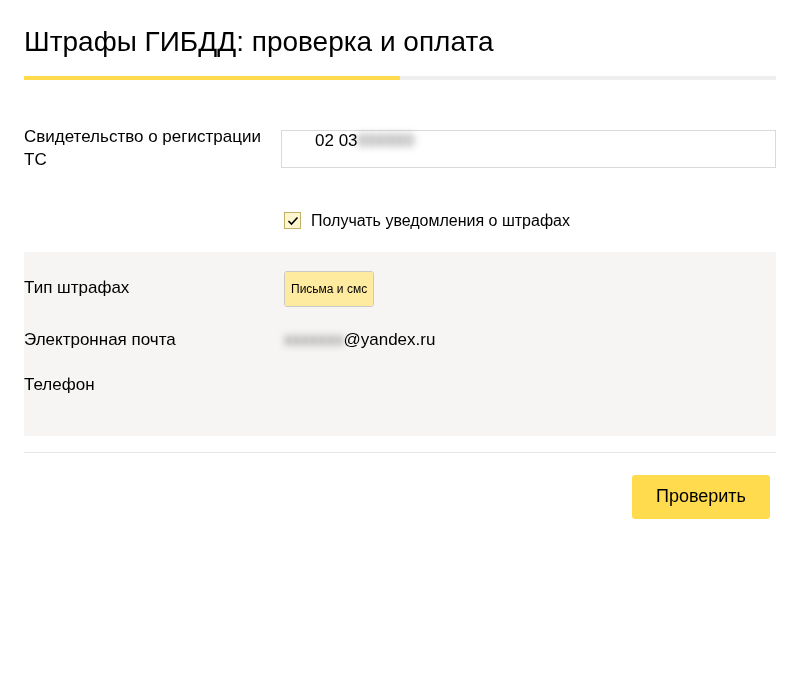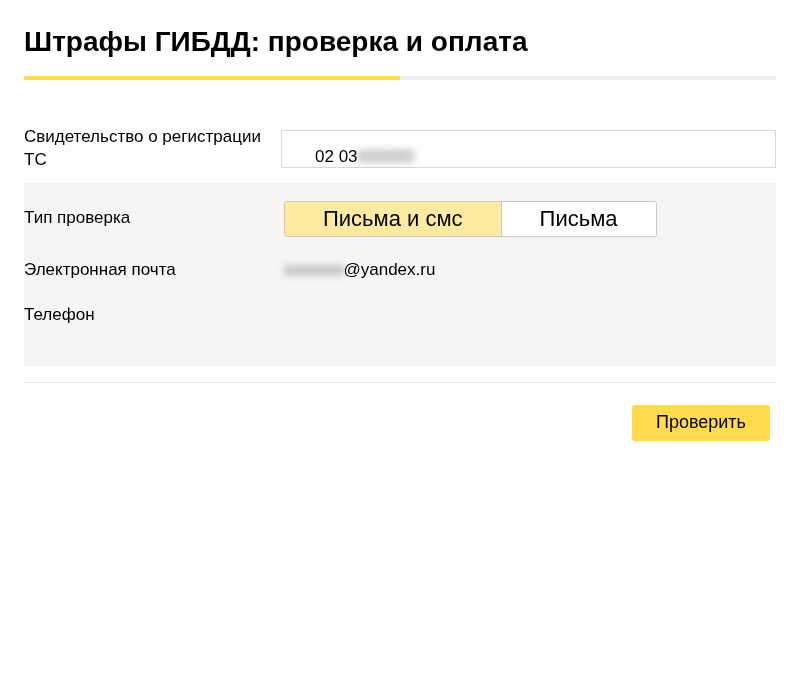--- a/index.html
+++ b/index.html
@@ -10,21 +10,21 @@
     background: #fff;
     width: 800px;
     height: 678px;
     overflow: hidden;
   }
   .page {
     padding: 26px 24px 0 24px;
   }
   h1 {
     font-size: 28px;
-    font-weight: 700;
+    font-weight: 400;
     margin-bottom: 18px;
     letter-spacing: 0;
   }
   .progress {
     height: 4px;
     background: #eee;
     position: relative;
     margin-bottom: 36px;
   }
   .progress-fill {
@@ -101,22 +101,22 @@
     display: inline-flex;
     border: 1px solid #c9c9c9;
     border-radius: 3px;
     overflow: hidden;
     height: 36px;
   }
   .toggle-option {
     display: flex;
     align-items: center;
     justify-content: center;
-    padding: 0 38px;
-    font-size: 22px;
+    padding: 0 6px;
+    font-size: 12px;
     cursor: pointer;
     background: #fff;
   }
   .toggle-option.active {
     background: #ffeba0;
   }
   .toggle-option:not(:last-child) {
     border-right: 1px solid #c9c9c9;
   }
   .static-value {
@@ -129,21 +129,21 @@
   }
   .actions {
     display: flex;
     justify-content: flex-end;
     padding: 22px 6px 0 0;
   }
   .submit-btn {
     background: #ffdb4d;
     border: none;
     font-size: 18px;
-    height: 36px;
+    height: 44px;
     padding: 0 24px;
     border-radius: 3px;
     cursor: pointer;
     font-family: inherit;
   }
   .blurred-segment {
     color: transparent;
     text-shadow: 0 0 7px rgba(80,80,80,0.9);
   }
 </style>
@@ -156,36 +156,45 @@
   <div class="progress">
     <div class="progress-fill" style="width: 50%;"></div>
   </div>
 
   <div class="form">
 
 
     <div class="row">
       <div class="label-col">Свидетельство о регистрации ТС</div>
       <div class="input-col">
-        <div class="text-input" style="display:flex;align-items:flex-end;padding-left:33px;">
+        <div class="text-input" style="display:flex;align-items:flex-start;padding-left:33px;">
           <span>02 03 </span>
           <span class="blurred-segment">000000</span>
         </div>
       </div>
     </div>
 
+    <div class="row row-checkbox">
+      <div class="checkbox-wrap">
+        <div class="checkbox">
+          <svg viewBox="0 0 12 12">
+            <path d="M1.5 6 L4.5 9 L10.5 2.5" stroke="#000" stroke-width="1.6" fill="none"></path>
+          </svg>
+        </div>
+        <span style="font-size:16px">Получать уведомления о штрафах</span>
+      </div>
+    </div>
 
     <div class="subscription-block">
 
       <div class="row">
-        <div class="label-col">Тип проверка</div>
+        <div class="label-col">Тип штрафах</div>
         <div class="input-col">
           <div class="toggle-group">
             <div class="toggle-option active">Письма и смс</div>
-            <div class="toggle-option">Письма</div>
           </div>
         </div>
       </div>
 
       <div class="row">
         <div class="label-col">Электронная почта</div>
         <div class="input-col static-value">
           <span class="blurred-segment">xxxxxxx</span><span>@yandex.ru</span>
         </div>
       </div>

